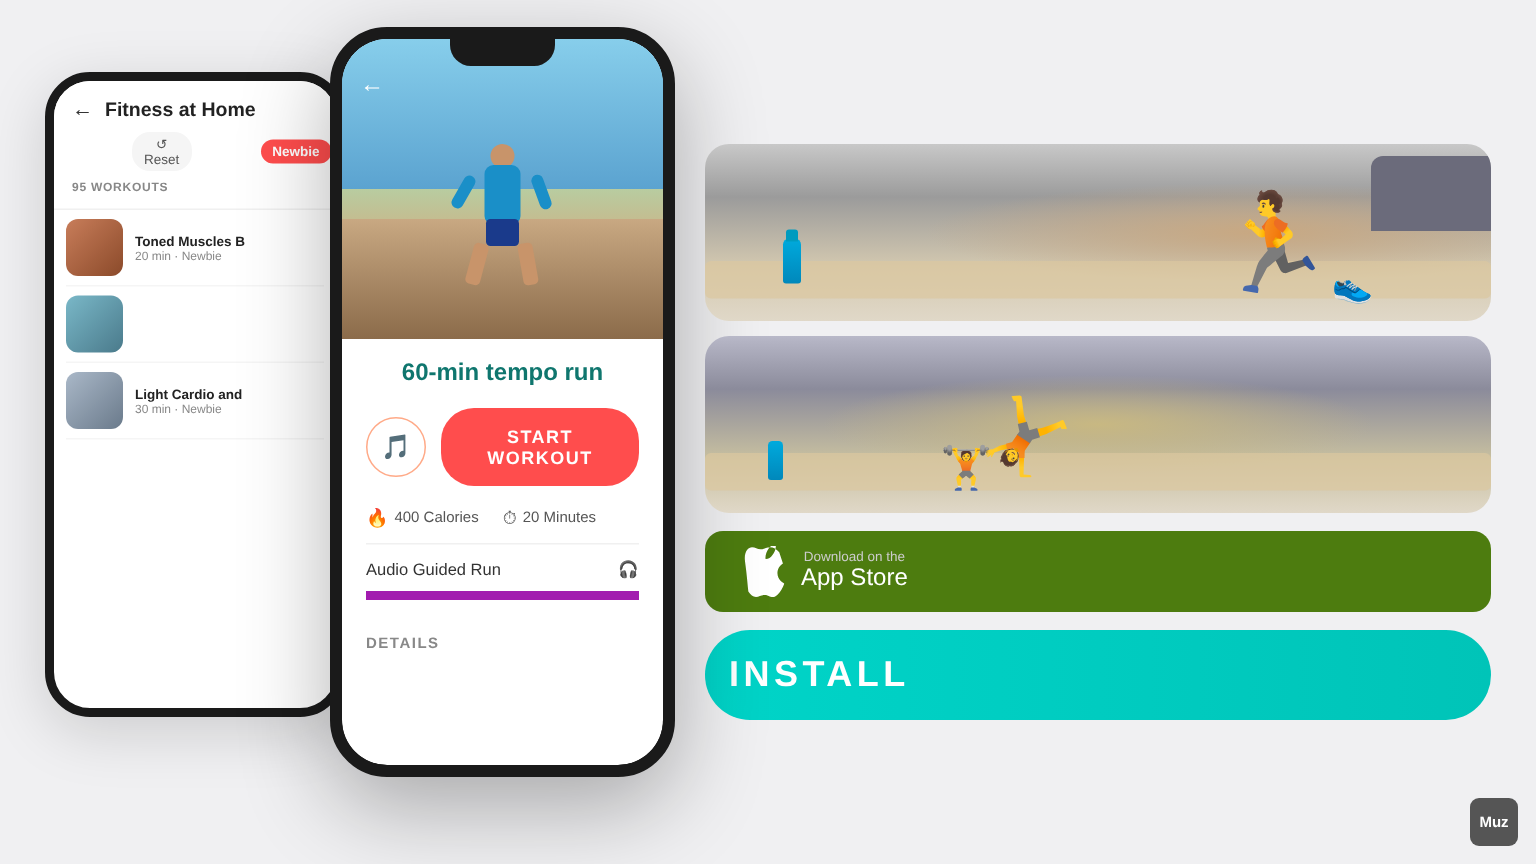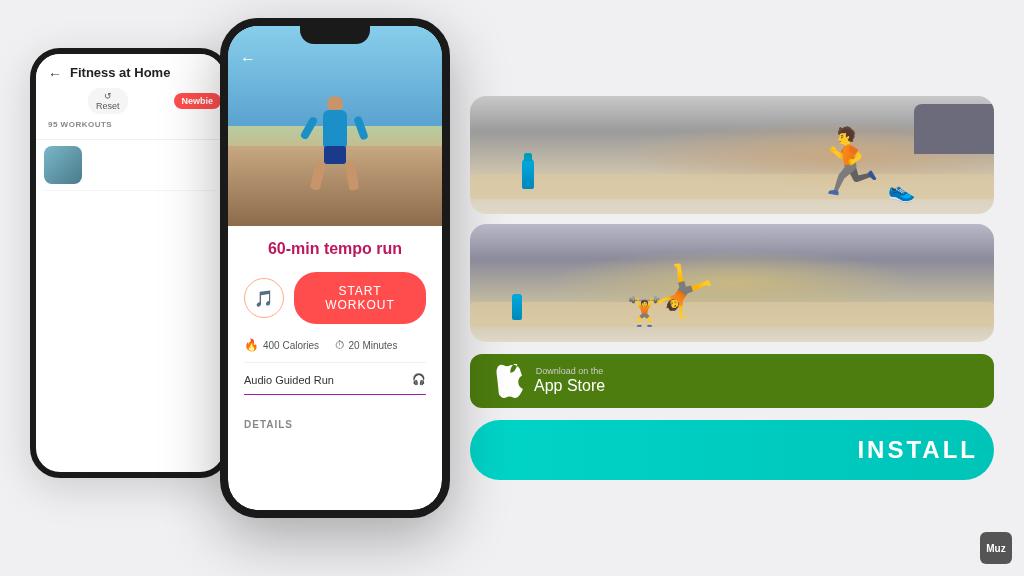--- a/index.html
+++ b/index.html
@@ -201,21 +201,21 @@
     }
 
     .workout-detail {
       padding: 14px 16px;
       background: #fff;
     }
 
     .workout-detail-title {
       font-size: 16px;
       font-weight: 700;
-      color: #be185d;
+      color: #0f766e;
       margin-bottom: 14px;
       text-align: center;
     }
 
     .workout-action-row {
       display: flex;
       align-items: center;
       gap: 10px;
       margin-bottom: 14px;
     }
@@ -234,21 +234,21 @@
     }
 
     .start-btn {
       flex: 1;
       background: #ff4d4d;
       color: #fff;
       border: none;
       border-radius: 22px;
       padding: 12px;
       font-size: 12px;
-      font-weight: 400;
+      font-weight: 700;
       letter-spacing: 1px;
       cursor: pointer;
     }
 
     .workout-stats-row {
       display: flex;
       gap: 16px;
       margin-bottom: 10px;
       padding-bottom: 10px;
       border-bottom: 1px solid #f0f0f0;
@@ -264,21 +264,21 @@
 
     .stat-icon { font-size: 12px; }
 
     .audio-row {
       display: flex;
       justify-content: space-between;
       align-items: center;
       font-size: 11px;
       color: #333;
       padding-bottom: 8px;
-      border-bottom: 1px solid #a21caf;
+      border-bottom: 6px solid #a21caf;
     }
 
     .details-section {
       padding: 10px 16px;
       background: #fff;
     }
 
     .details-label {
       font-size: 10px;
       font-weight: 700;
@@ -365,21 +365,21 @@
       width: 100%;
       background: linear-gradient(90deg, #00d4c8, #00c4b8);
       border: none;
       border-radius: 50px;
       padding: 16px;
       font-size: 24px;
       font-weight: 900;
       color: #fff;
       letter-spacing: 3px;
       cursor: pointer;
-      text-align: right;
+      text-align: left;
     }
 
     
     .muz-badge {
       position: absolute;
       bottom: 12px;
       right: 12px;
       width: 32px;
       height: 32px;
       background: #555;
@@ -528,21 +528,35 @@
         </div>
         <div class="filter-row">
           <button class="filter-btn reset">↺ Reset</button>
           <button class="filter-btn active">Newbie</button>
           <button class="filter-btn outline">Mo</button>
         </div>
         <div class="workouts-count">95 WORKOUTS</div>
       </div>
       <div class="workout-list">
         <div class="workout-item">
+          <div class="workout-thumb thumb-3"></div>
+          <div class="workout-info">
+            <div class="workout-name">Toned Muscles B</div>
+            <div class="workout-meta">20 min · Newbie</div>
+          </div>
+        </div>
+        <div class="workout-item">
           <div class="workout-thumb thumb-4"></div>
+        </div>
+        <div class="workout-item">
+          <div class="workout-thumb thumb-5"></div>
+          <div class="workout-info">
+            <div class="workout-name">Light Cardio and</div>
+            <div class="workout-meta">30 min · Newbie</div>
+          </div>
         </div>
       </div>
     </div>
 
     <div class="phone-fg">
       <div class="phone-fg-inner">
         <div class="phone-notch"></div>
 
         <div class="phone-hero">
           <div class="hero-bg">

